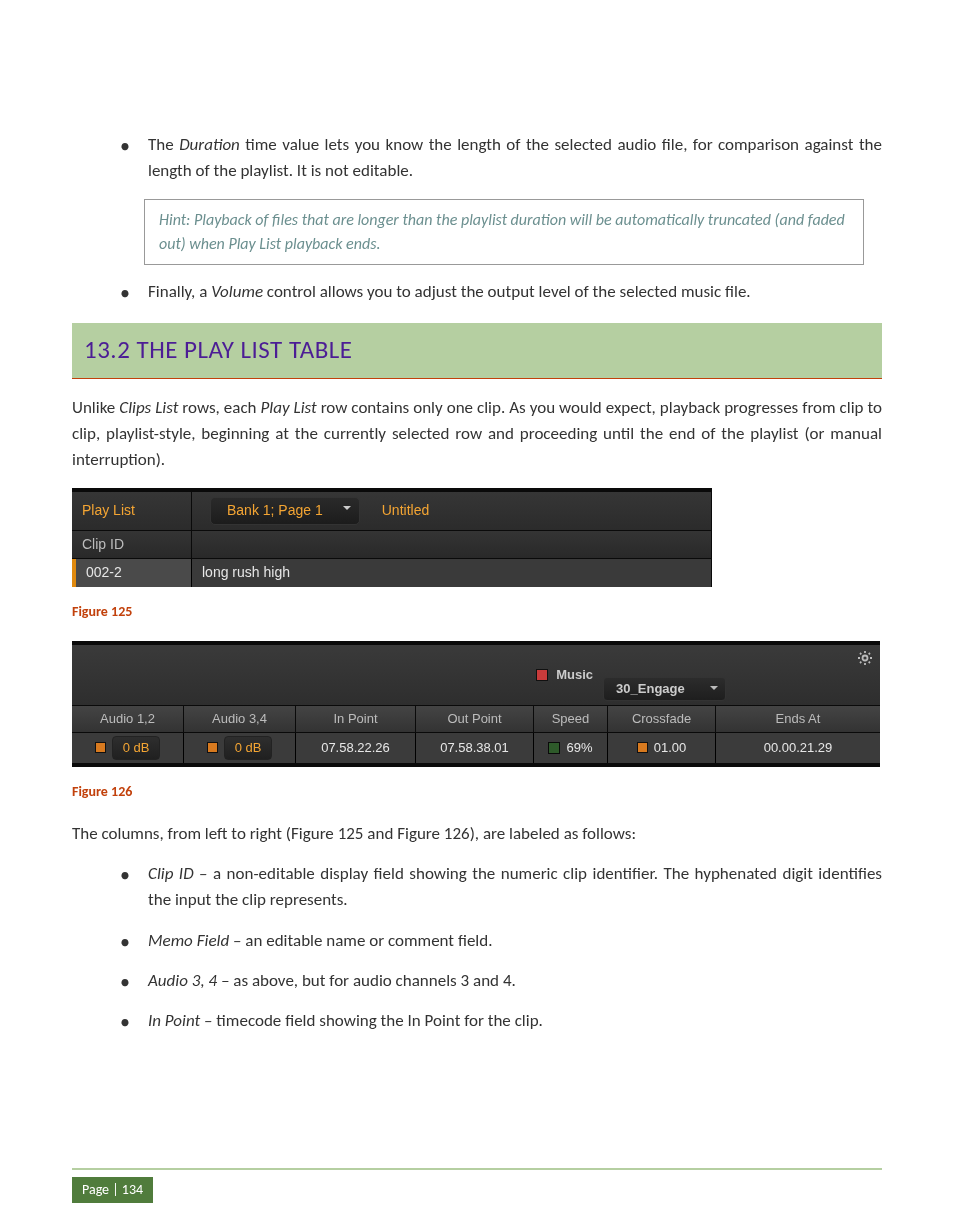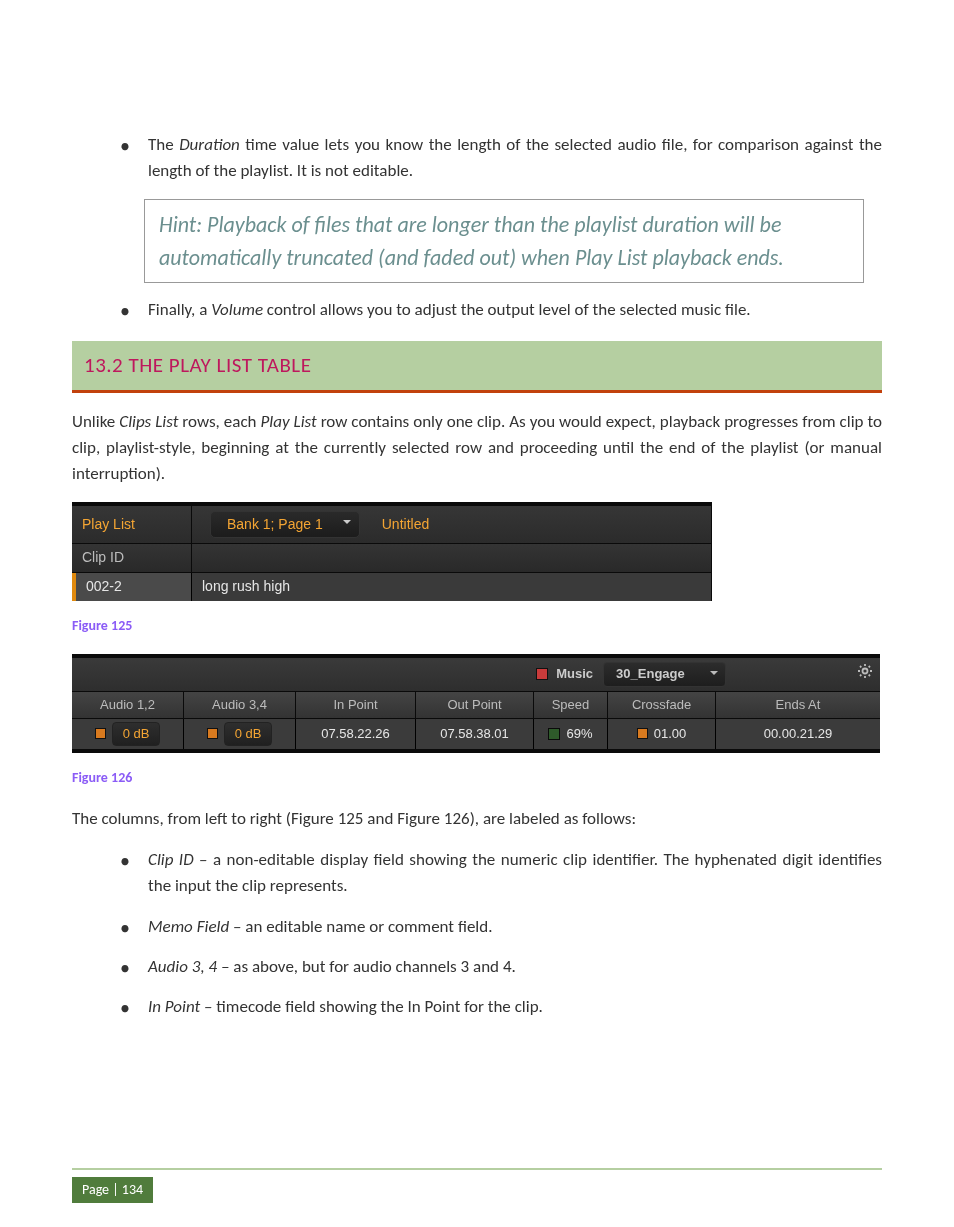--- a/index.html
+++ b/index.html
@@ -43,41 +43,41 @@
   ul.body-list.columns-desc > li {
     margin-bottom: 14px;
   }
 
   .hint-box {
     border: 1px solid #999;
     margin: 14px 18px 14px 72px;
     padding: 8px 14px;
     font-style: italic;
     color: #6b8f8f;
-    font-size: 22px;
+    font-size: 16px;
     line-height: 1.5;
   }
 
   .section-head {
     background: #b5cfa1;
-    border-bottom: 3px solid #c2410c;
+    border-bottom: 1px solid #c2410c;
     padding: 8px 12px;
-    font-size: 21px;
+    font-size: 25px;
     letter-spacing: 0.5px;
-    color: #be185d;
+    color: #4c1d95;
     margin: 18px 0 16px 0;
   }
 
   .para {
     text-align: justify;
     margin: 0 0 14px 0;
   }
 
   .fig-caption {
-    color: #8b5cf6;
+    color: #c2410c;
     font-size: 14px;
     font-weight: bold;
     margin: 14px 0 18px 0;
   }
 
   
   .fig125 {
     width: 640px;
     font-family: "Segoe UI", Arial, sans-serif;
     font-size: 14px;
@@ -175,20 +175,21 @@
   .music-badge {
     margin-left: 2px;
     padding: 1px 40px 1px 12px;
     border: 1px solid #333;
     border-radius: 4px;
     background: linear-gradient(#2c2c2c,#1e1e1e);
     color: #ccc;
     position: relative;
     display: inline-flex;
     align-items: center;
+    margin-top: 28px;
   }
   .music-badge svg { position: absolute; right: 5px; top: 4px; }
   .gear-btn {
     position: absolute;
     right: 6px; top: 4px;
     width: 18px; height: 18px;
     display: flex; align-items: center; justify-content: center;
   }
 
   .fig126-cols {

